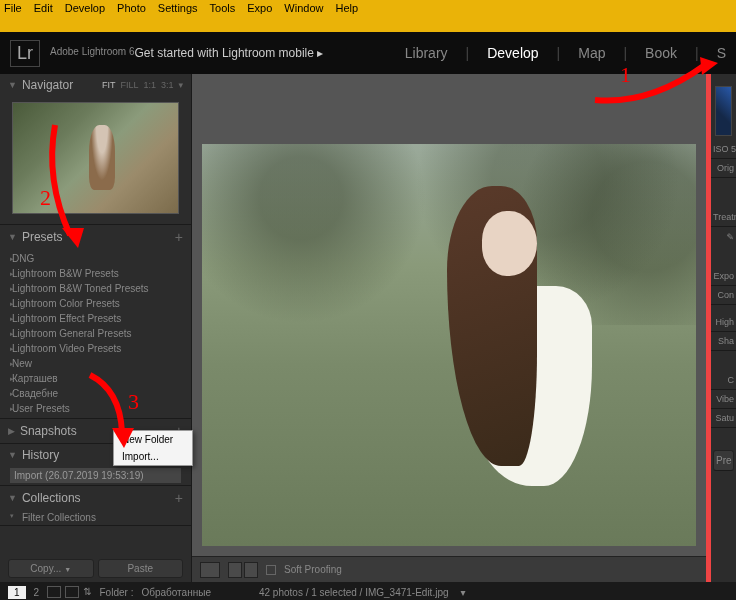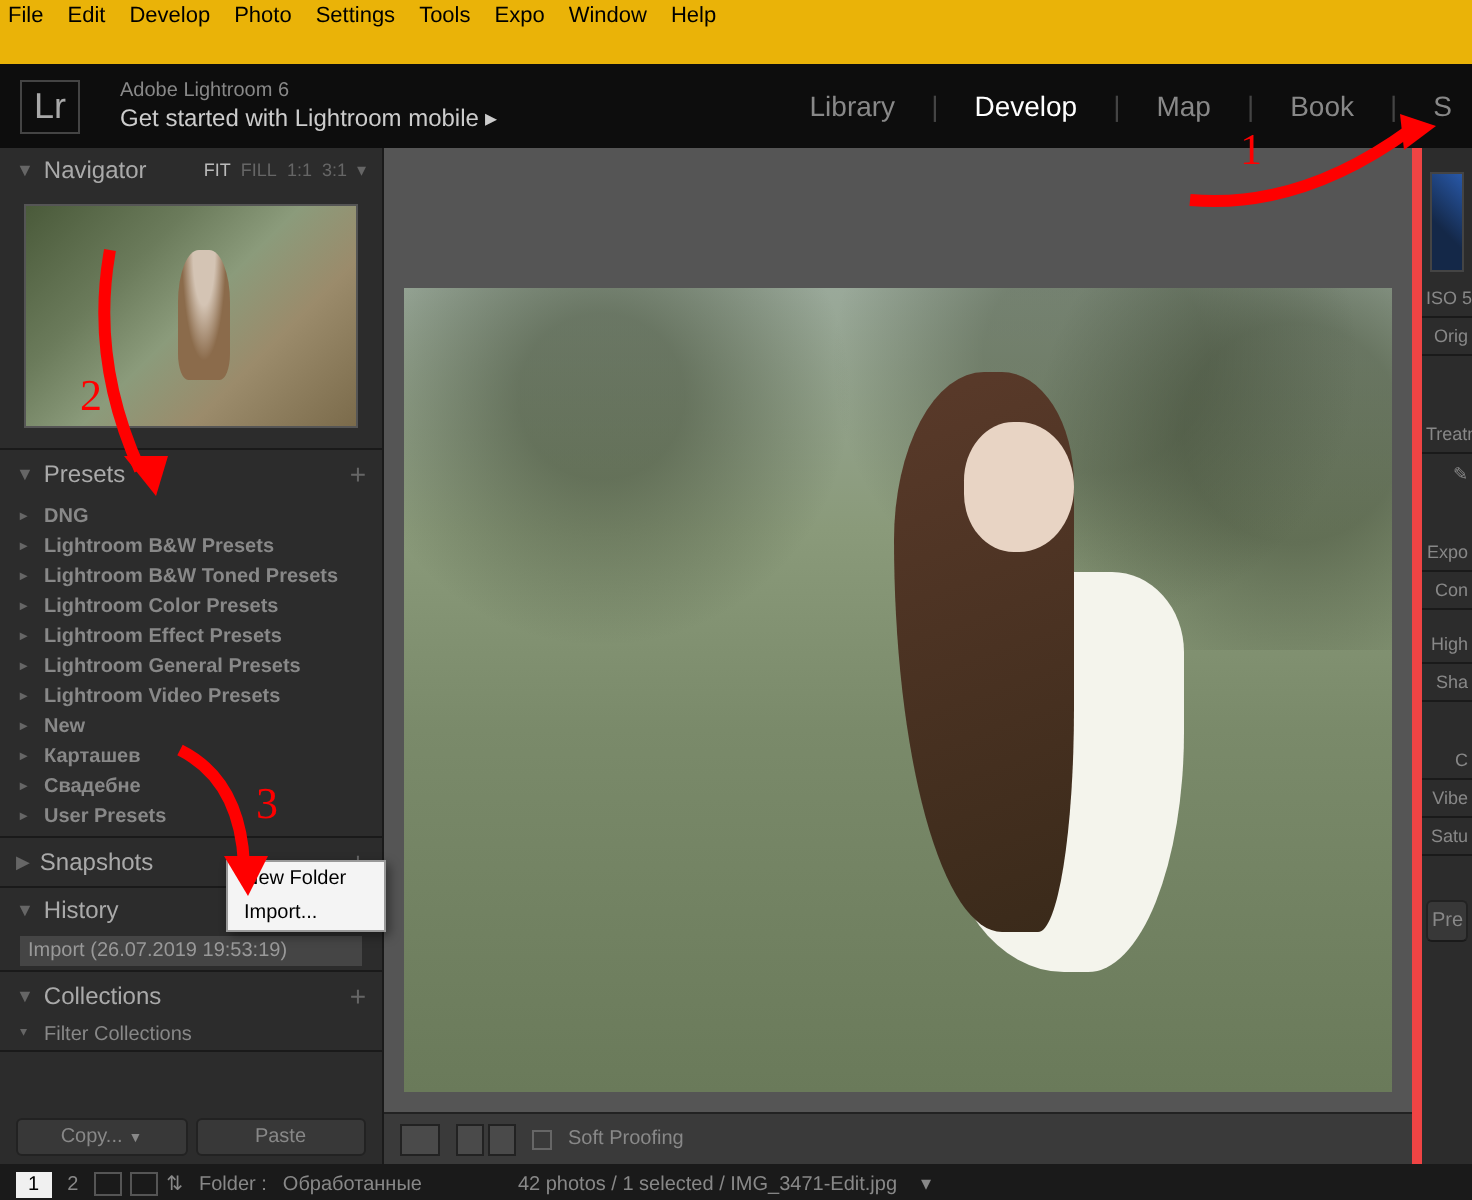--- a/index.html
+++ b/index.html
@@ -2,22 +2,22 @@
 <html><head>
 <meta charset="utf-8">
 <style>
   * { box-sizing: border-box; margin: 0; padding: 0; font-family: "Segoe UI", Arial, sans-serif; }
   body { width: 736px; height: 600px; background: #3a3a3a; color: #b8b8b8; font-size: 11px; overflow: hidden; position: relative; }
   
   .menubar { height: 32px; background: #eab308; color: #000; display: flex; padding: 2px 4px; gap: 12px; font-size: 11px; }
   .menubar span { cursor: default; }
   
   .header { height: 42px; background: #0d0d0d; display: flex; align-items: center; padding: 0 10px; }
-  .lr-logo { color: #a8a8a8; font-size: 18px; font-weight: 300; border: 1px solid #444; padding: 2px 6px; margin-right: 20px; }
-  .header-left { display: flex; flex-direction: column; justify-content: center; }
+  .lr-logo { color: #a8a8a8; font-size: 18px; font-weight: 300; border: 1px solid #444; padding: 2px 6px; margin-right: 10px; }
+  .header-left { display: flex; flex-direction: row; justify-content: center; }
   .header-sub { font-size: 10px; color: #888; line-height: 12px; }
   .header-link { font-size: 12px; color: #ccc; line-height: 14px; display: flex; align-items: center; gap: 3px; }
   .header-modules { margin-left: auto; display: flex; gap: 18px; font-size: 14px; }
   .header-modules span { color: #888; }
   .header-modules .active { color: #fff; }
   .header-modules .divider { color: #444; }
   
   .main { display: flex; height: 508px; }
   
   .leftpanel { width: 192px; background: #2c2c2c; border-right: 1px solid #1a1a1a; display: flex; flex-direction: column; }
@@ -25,21 +25,21 @@
   .panel-header { display: flex; align-items: center; padding: 4px 8px; font-size: 12px; color: #aaa; }
   .panel-header .tri { margin-right: 5px; font-size: 9px; color: #666; }
   .panel-header .plus { margin-left: auto; font-size: 14px; color: #666; }
   .nav-tabs { margin-left: auto; display: flex; gap: 5px; font-size: 9px; color: #666; }
   .nav-tabs .sel { color: #bbb; }
   
   .thumb { margin: 6px 12px 10px; height: 112px; background: linear-gradient(135deg, #4a5a3a 0%, #6b7b5b 30%, #8b9b7b 50%, #9b8b6b 70%, #7b6b4b 100%); position: relative; border: 1px solid #555; }
   .thumb::after { content: ""; position: absolute; right: 38%; top: 20%; width: 26px; height: 65px; background: radial-gradient(ellipse at top, #d4c4b4 30%, #8b6b4b 60%); border-radius: 40% 40% 20% 20%; }
   
   .preset-list { padding: 2px 0; }
-  .preset-item { display: flex; align-items: center; padding: 1px 6px 1px 22px; font-size: 10px; color: #888; position: relative; line-height: 13px; font-weight: bold; }
+  .preset-item { display: flex; align-items: center; padding: 1px 6px 1px 12px; font-size: 10px; color: #888; position: relative; line-height: 13px; }
   .preset-item::before { content: "▸"; position: absolute; left: 10px; font-size: 7px; color: #666; }
   
   .history-row { margin: 2px 10px; padding: 2px 4px; background: #454545; font-size: 10px; color: #999; }
   
   .filter-row { padding: 2px 10px 2px 22px; font-size: 10px; color: #888; position: relative; }
   .filter-row::before { content: "▾"; position: absolute; left: 10px; font-size: 7px; color: #666; }
   
   .bottom-buttons { display: flex; gap: 4px; padding: 4px 8px; margin-top: auto; }
   .btn { flex: 1; background: #383838; border: 1px solid #222; color: #888; font-size: 10px; padding: 3px 0; text-align: center; border-radius: 3px; }
   .btn .tri2 { font-size: 7px; margin-left: 3px; }

